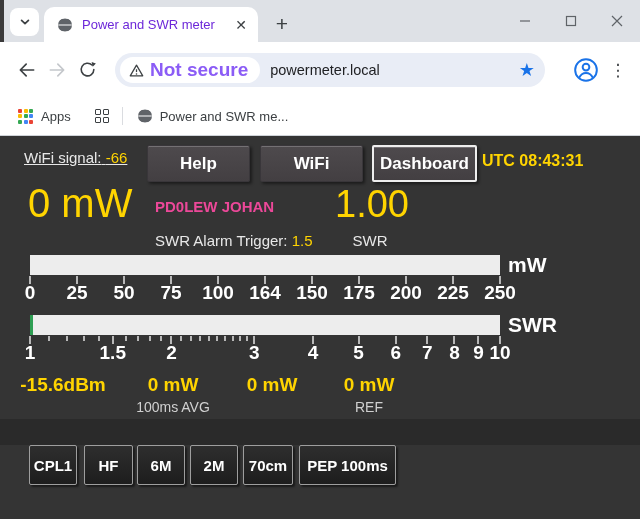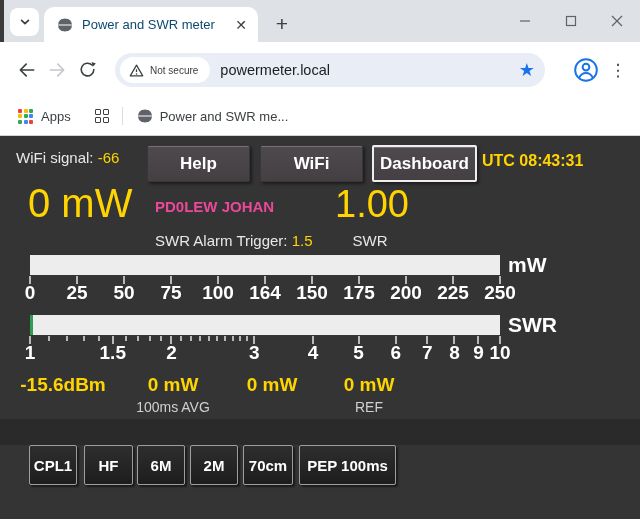--- a/index.html
+++ b/index.html
@@ -4,52 +4,52 @@
 <style>
   * { margin:0; padding:0; box-sizing:border-box; }
   html,body { width:640px; height:519px; overflow:hidden; }
   body { font-family:"Liberation Sans", sans-serif; background:#343434; }
 
   
   .tabstrip { position:relative; height:42px; background:#dee1e6; }
   .win-corner { position:absolute; left:0; top:0; width:4px; height:42px; background:#3a3a3a; }
   .tab-search { position:absolute; left:10px; top:8px; width:29px; height:28px; background:#fff; border-radius:8px; display:flex; align-items:center; justify-content:center; cursor:pointer; }
   .tab { position:absolute; left:44px; top:7px; width:214px; height:35px; background:#fff; border-radius:10px 10px 0 0; display:flex; align-items:center; padding:0 8px 0 13px; }
-  .tab-title { font-size:13px; color:#0c4a6e; white-space:nowrap; overflow:hidden; flex:1; margin-left:9px; }
+  .tab-title { font-size:13px; color:#6d28d9; white-space:nowrap; overflow:hidden; flex:1; margin-left:9px; }
   .tab-close { width:18px; height:18px; display:flex; align-items:center; justify-content:center; font-size:14px; color:#3c4043; border-radius:50%; cursor:pointer; }
   .new-tab { position:absolute; left:268px; top:10px; width:28px; height:28px; display:flex; align-items:center; justify-content:center; font-size:21px; color:#3c4043; border-radius:50%; cursor:pointer; }
   .win-controls { position:absolute; right:0; top:0; height:42px; display:flex; }
   .win-btn { width:46px; height:42px; display:flex; align-items:center; justify-content:center; }
 
   .toolbar { position:relative; height:55px; background:#fff; display:flex; align-items:center; }
   .nav-icon { width:30px; height:30px; display:flex; align-items:center; justify-content:center; border-radius:50%; }
   .nav-back { margin-left:12px; }
   .omnibox { position:absolute; left:115px; top:11px; width:430px; height:34px; background:#e9edf6; border-radius:17px; display:flex; align-items:center; padding:0 10px 0 5px; }
   .chip { height:26px; background:#fff; border-radius:13px; display:flex; align-items:center; padding:0 12px 0 9px; gap:6px; }
-  .chip-label { font-size:10px; font-weight:normal; color:#404040; }
+  .chip-label { font-size:19px; font-weight:bold; color:#8b5cf6; }
   .url { font-size:14.5px; color:#202124; margin-left:10px; flex:1; }
   .star { font-size:18px; color:#1a73e8; line-height:1; cursor:pointer; }
   .profile { position:absolute; right:41px; top:15px; width:26px; height:26px; }
   .menu-dots { position:absolute; right:12px; top:14px; width:20px; height:28px; display:flex; align-items:center; justify-content:center; font-size:17px; color:#3c4043; letter-spacing:0; cursor:pointer; }
 
   .bookmarks { position:relative; height:39px; background:#fff; border-bottom:1px solid #cfd3d8; display:flex; align-items:center; }
   .apps-grid { display:grid; grid-template-columns:repeat(3,4px); grid-template-rows:repeat(3,4px); gap:1.5px; margin-left:18px; }
   .apps-grid i { border-radius:1px; }
   .bm-label { font-size:13px; color:#3c4043; margin-left:8px; }
   .squares { display:grid; grid-template-columns:repeat(2,6px); grid-template-rows:repeat(2,6px); gap:2px; margin-left:24px; }
   .squares i { border:1.6px solid #3c4043; border-radius:1px; }
   .bm-sep { width:1px; height:18px; background:#dadce0; margin-left:13px; }
   .bm-item { display:flex; align-items:center; margin-left:14px; gap:7px; cursor:pointer; }
 
   
   .page { position:relative; width:640px; height:383px; background:#343434; color:#fff; }
   .yellow { color:#ffd400; }
   .green { color:#ec4899; }
 
-  .wifi-line { position:absolute; left:16px; top:13px; font-size:15px; color:#e8e8e8; }
+  .wifi-line { position:absolute; left:24px; top:13px; font-size:15px; color:#e8e8e8;text-decoration:underline; }
   .top-btn { position:absolute; top:9px; height:37px; background:linear-gradient(180deg,#4e4a4d,#433f42); border:1px solid #39363a; border-radius:2px; color:#fff; font-size:17px; font-weight:bold; font-family:"Liberation Sans",sans-serif; box-shadow:inset 0 1px 0 rgba(255,255,255,.22), 2px 2px 3px rgba(0,0,0,.45); cursor:pointer; }
   .top-btn.active { border:2px solid #eeeeee; }
   .utc { position:absolute; left:482px; top:16px; font-size:16px; font-weight:bold; }
 
   .big-val { position:absolute; font-size:40px; line-height:42px; }
   .callsign { position:absolute; left:155px; top:62px; font-size:15px; font-weight:bold; }
   .alarm { position:absolute; left:155px; top:96px; font-size:15px; color:#e8e8e8; }
   .swr-caption { position:absolute; left:333px; top:96px; width:74px; text-align:center; font-size:15px; color:#e8e8e8; }
 
   .meter-bar { position:absolute; left:30px; width:470px; height:20px; background:#ededed; overflow:hidden; }

